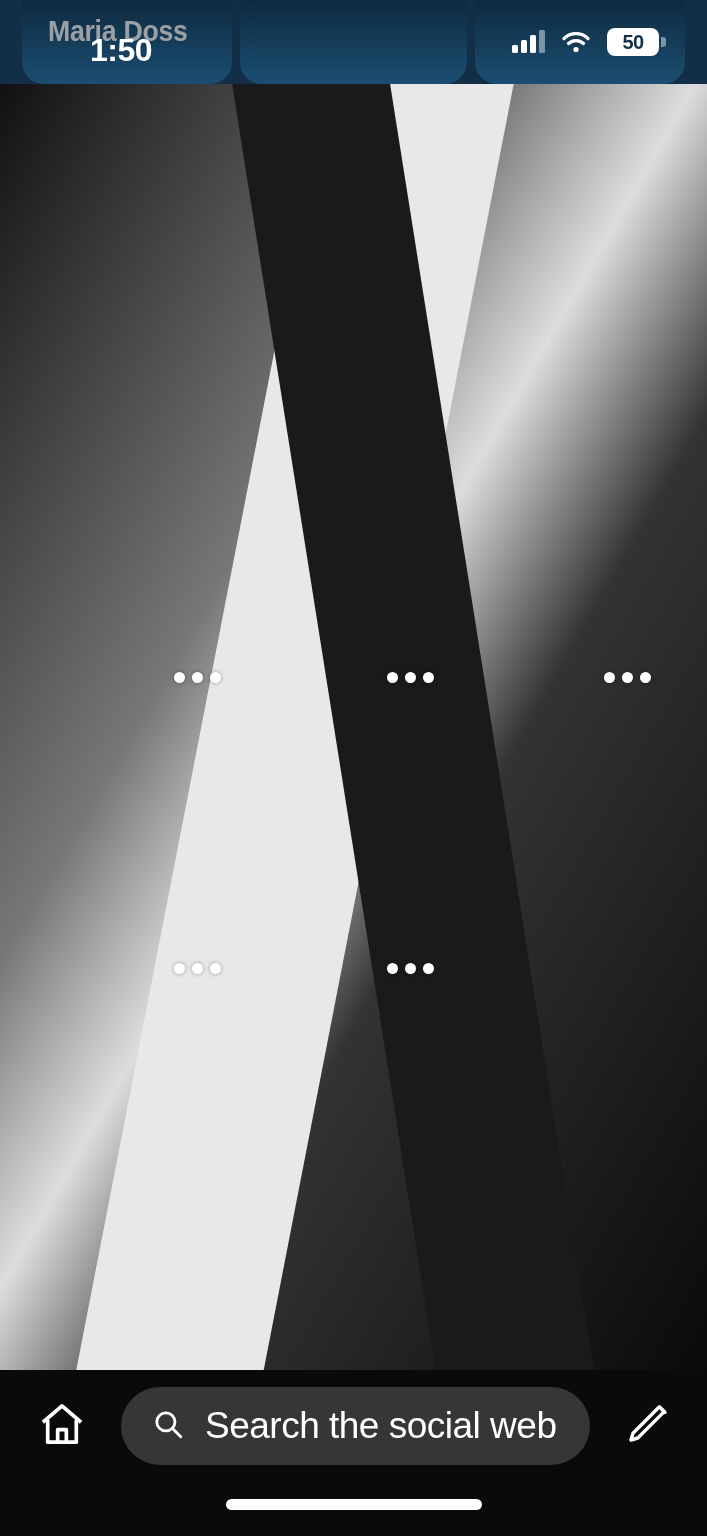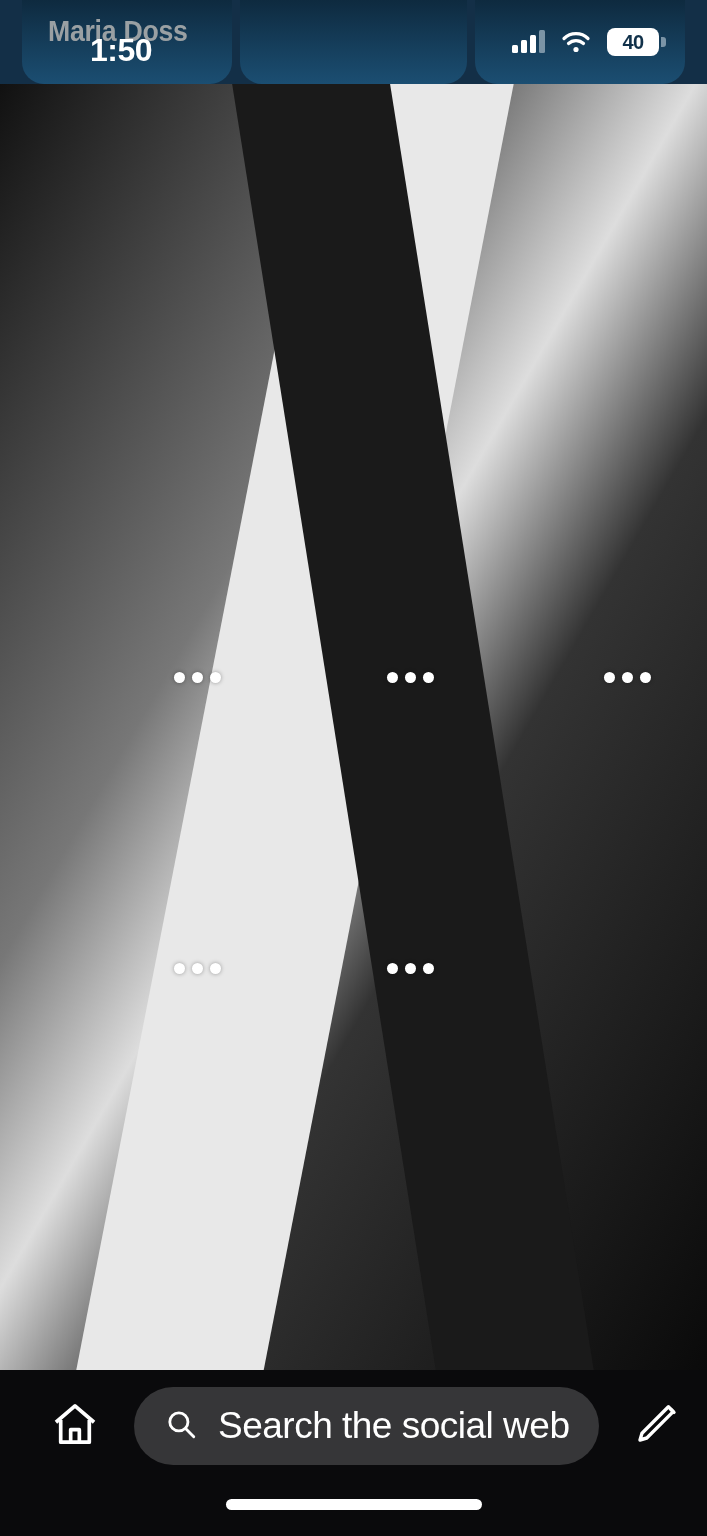--- a/index.html
+++ b/index.html
@@ -262,21 +262,21 @@
   
   .bottombar {
     position:absolute; left:0; bottom:0;
     width:707px; height:166px;
     background:#0a0a0c;
     z-index:50;
   }
   .bb-inner {
     display:flex; align-items:center;
     gap:0;
-    padding:0 44px;
+    padding:0 31px;
     height:112px;
   }
   .home-btn {
     width:62px; height:62px;
     display:flex; align-items:center; justify-content:center;
     flex:none;
   }
   .search-pill {
     flex:1;
     margin:0 28px;
@@ -417,21 +417,21 @@
             <i></i>
         </span>
         <span class="wifi">
           <svg width="30" height="22" viewBox="0 0 30 22">
             <path d="M3 7.5 A17 17 0 0 1 27 7.5" stroke="#fff" stroke-width="3.2" fill="none" stroke-linecap="round"></path>
             <path d="M7.5 12.5 A11 11 0 0 1 22.5 12.5" stroke="#fff" stroke-width="3.2" fill="none" stroke-linecap="round"></path>
             <circle cx="15" cy="18.5" r="2.6" fill="#fff"></circle>
           </svg>
         </span>
         <span class="battery">
-          <span>40</span>
+          <span>50</span>
         </span>
       </div>
     </div>
   </div>
 
   <div class="scroll">
 
     <div class="page-head">
       <div class="page-title">My Custom Feeds</div>
       <div class="view-all-top">View All</div>

